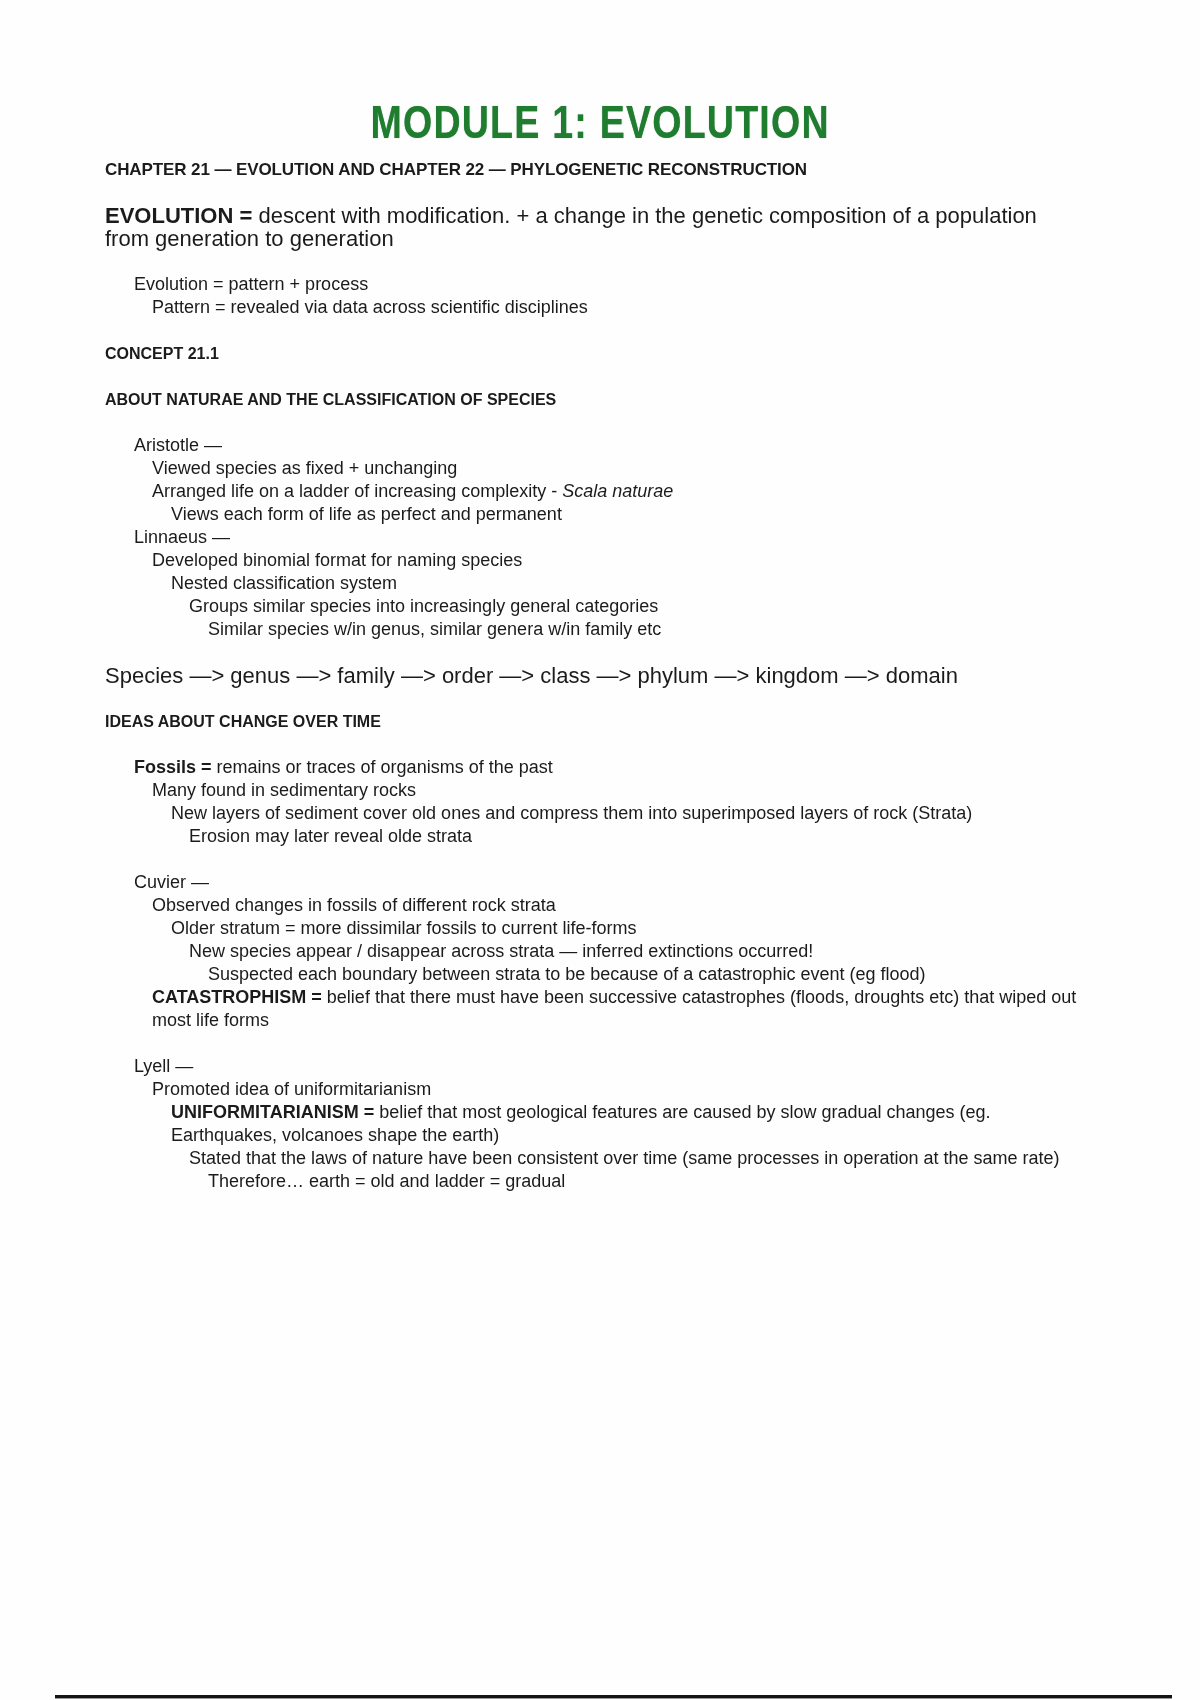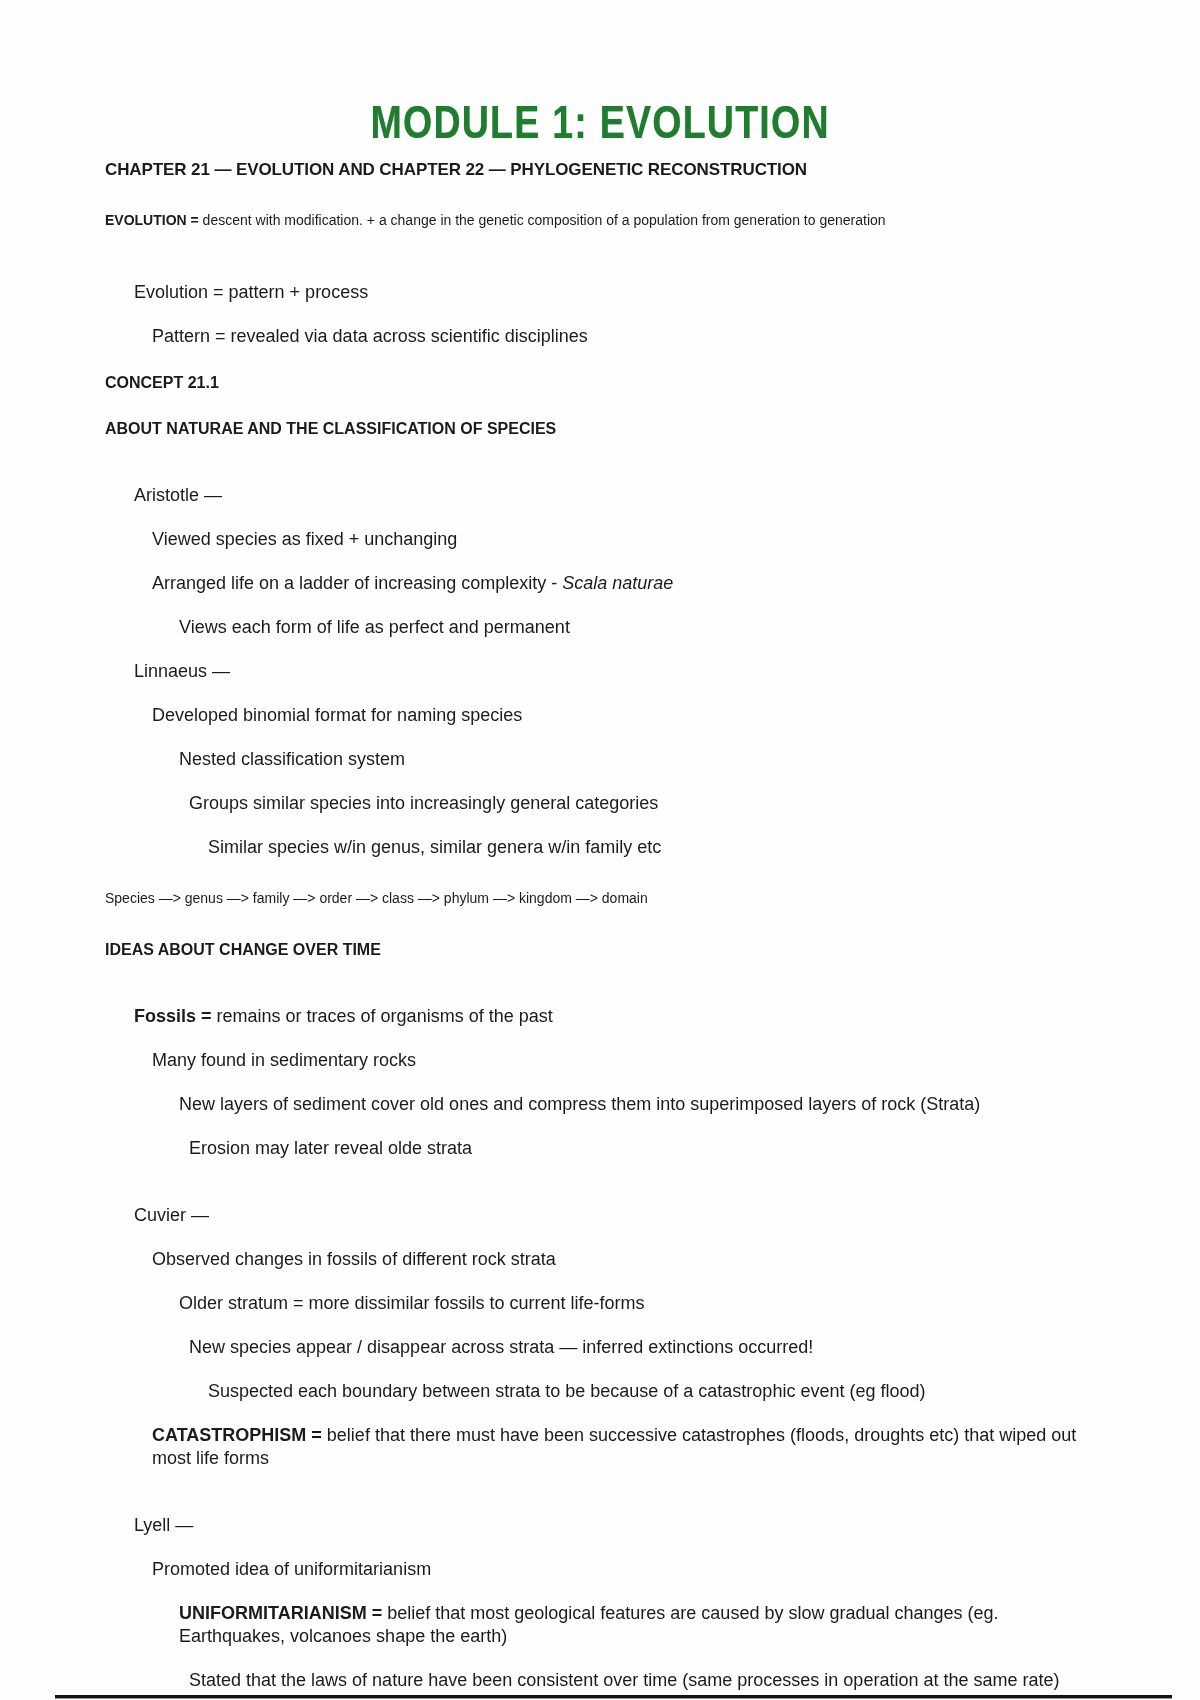--- a/index.html
+++ b/index.html
@@ -39,41 +39,41 @@
     font-weight: 700;
     line-height: 23px;
     letter-spacing: -0.1px;
   }
   .heading {
     font-size: 16px;
     font-weight: 700;
     line-height: 23px;
   }
   .para {
-    font-size: 14px;
-    line-height: 33px;
+    font-size: 22px;
+    line-height: 23px;
   }
   .list { }
   .li {
     display: flex;
     font-size: 18px;
     line-height: 23px;
   }
   .li .dot-col { flex: 0 0 17px; }
   .li .dot {
     width: 4.5px;
     height: 4.5px;
     border-radius: 50%;
     background: #2b2b2b;
     margin-top: 9.5px;
   }
-  .li .li-text { flex: 1 1 auto; min-width: 0; margin-top: 21px; }
+  .li .li-text { flex: 1 1 auto; min-width: 0; }
   .lvl1 { padding-left: 12px; }
   .lvl2 { padding-left: 30px; }
-  .lvl3 { padding-left: 49px; gap: 8px; }
+  .lvl3 { padding-left: 49px; }
   .lvl4 { padding-left: 67px; }
   .lvl5 { padding-left: 86px; }
   .b { font-weight: 700; }
   .i { font-style: italic; }
   .page-break-divider {
     position: absolute;
     left: 55px;
     width: 1117px;
     top: 1695px;
     height: 3px;

